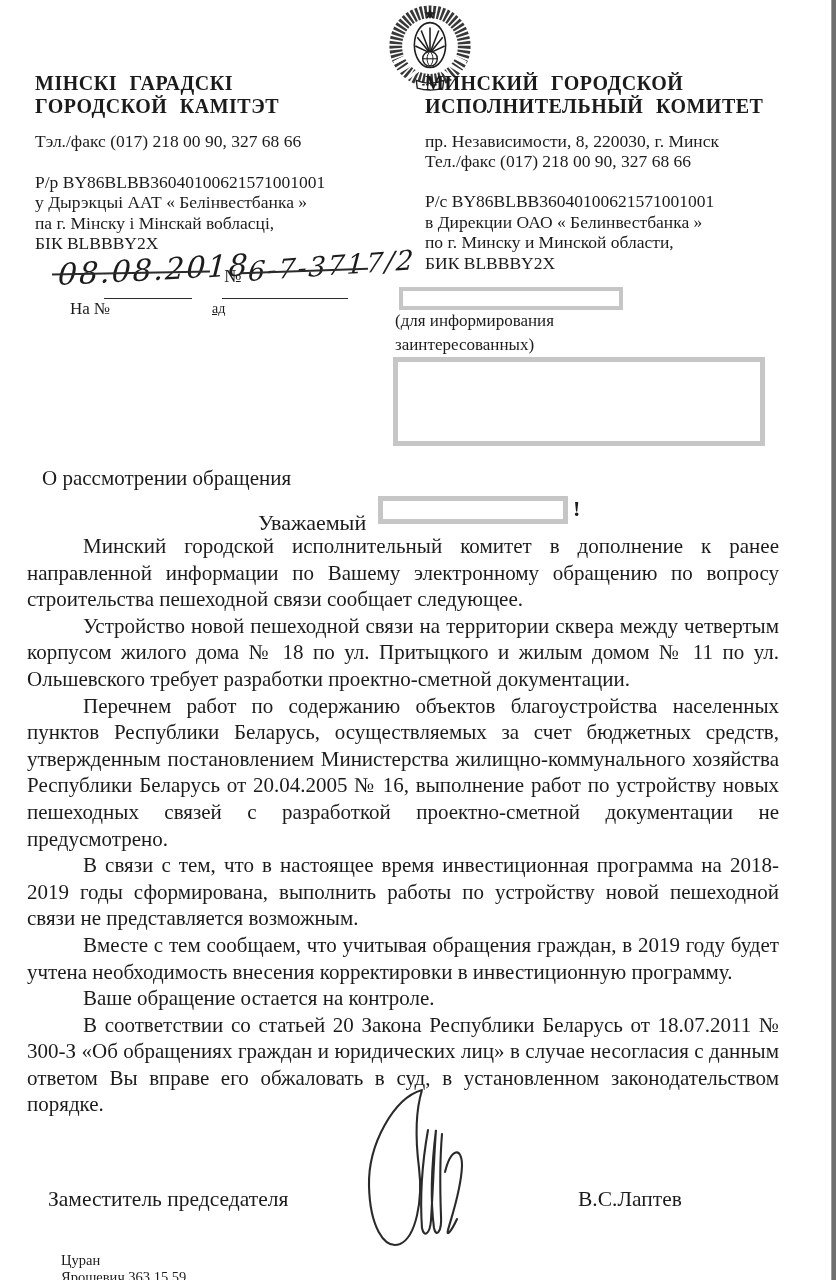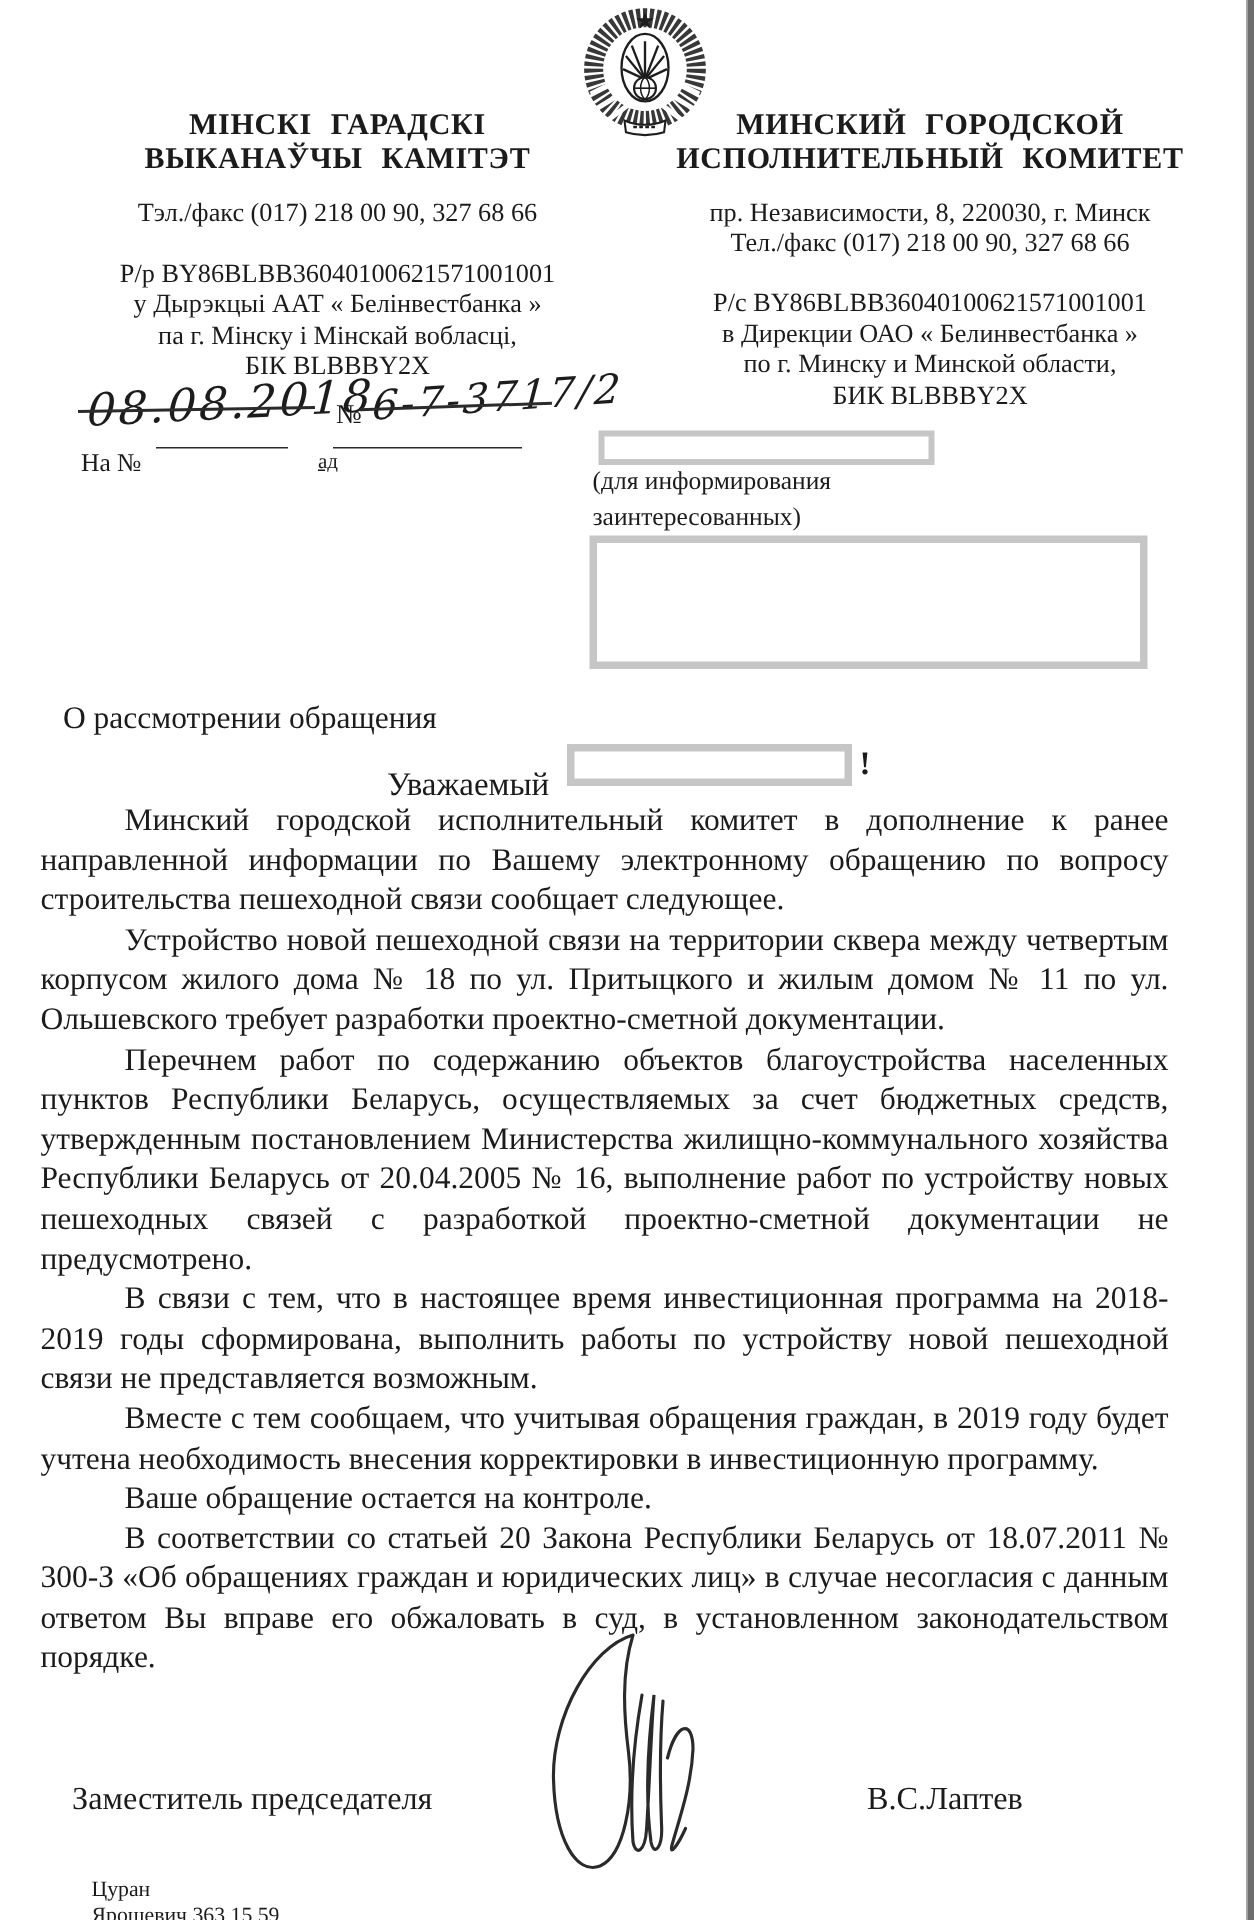--- a/index.html
+++ b/index.html
@@ -8,41 +8,41 @@
     position:relative; width:836px; height:1280px; margin:0 auto;
     background:#ffffff; overflow:hidden;
     font-family:"Liberation Serif", serif; color:#1b1b1b;
   }
   .scan-strip {
     position:absolute; top:0; right:0; width:5px; height:100%;
     background:#6e6e6e; border-left:1px solid #9e9e9e;
   }
   
   .emblem { position:absolute; left:386px; top:2px; width:88px; height:94px; }
-  .hdr { position:absolute; top:72px; text-align:center; }
+  .hdr { position:absolute; top:72px; text-align:left; }
   .hdr-left  { left:35px;  width:380px; }
   .hdr-right { left:425px; width:390px; }
   .hdr-title { font-weight:bold; font-size:20px; line-height:23px; word-spacing:7px; letter-spacing:.5px; }
   .hdr-addr  { margin-top:14px; font-size:17.5px; line-height:19.5px; }
   .hdr-bank  { margin-top:20px;  font-size:17.5px; line-height:20.5px; }
   
   .hw {
     font-family:"DejaVu Serif", serif; font-style:italic;
     color:#1c1c1c; transform:rotate(-3deg) skewX(-6deg);
     letter-spacing:2px; white-space:nowrap;
   }
   .hw-date   { position:absolute; left:58px;  top:252px; font-size:30px; }
   .hw-number { position:absolute; left:248px; top:250px; font-size:27px; transform:rotate(-4deg) skewX(-8deg); }
   .num-sign  { position:absolute; left:224px; top:266px; font-size:18px; }
   .uline { position:absolute; border-bottom:2px solid #2b2b2b; }
   .ul-date   { left:52px;  top:272px; width:158px; transform:rotate(-1deg); }
   .ul-number { left:240px; top:270px; width:128px; transform:rotate(-2deg); }
   .ul-na     { left:104px; top:298px; width:88px;  border-bottom-width:1.5px; }
   .ul-ad     { left:222px; top:298px; width:126px; border-bottom-width:1.5px; }
-  .na-label { position:absolute; left:54px;  top:299px; font-size:17px; }
+  .na-label { position:absolute; left:70px;  top:299px; font-size:17px; }
   .ad-label { position:absolute; left:212px; top:301px; font-size:14px;text-decoration:underline; }
   
   .redact { position:absolute; background:#ffffff; border:5px solid #c6c6c6; }
   .redact-name  { left:399px; top:287px; width:224px; height:23px; border-width:4px; }
   .redact-block { left:393px; top:357px; width:372px; height:89px; }
   .redact-salut { left:378px; top:496px; width:190px; height:28px; }
   .for-info { position:absolute; left:395px; top:309px; font-size:17px; line-height:24px; }
   
   .subject { position:absolute; left:42px; top:466px; font-size:21px; }
   .salut-prefix { position:absolute; left:258px; top:510px; font-size:22px; }
@@ -100,21 +100,21 @@
 
       <path d="M45 6 L46.6 10.4 L51 10.4 L47.5 13 L48.8 17.3 L45 14.7 L41.2 17.3 L42.5 13 L39 10.4 L43.4 10.4 Z" fill="#1d1d1d"></path>
 
       <path d="M31 80 Q45 86 59 80 L58 88 Q45 92 32 88 Z" fill="#ffffff" stroke="#1d1d1d" stroke-width="1.4"></path>
       <line x1="37" y1="84.5" x2="53" y2="84.5" stroke="#1d1d1d" stroke-width="1.6" stroke-dasharray="2.5 1.6"></line>
     </svg>
   </div>
 
   <div class="hdr hdr-left">
     <div class="hdr-title">МІНСКІ ГАРАДСКІ</div>
-    <div class="hdr-title">ВЫКАНАЎЧЫ КАМІТЭТ</div>
+    <div class="hdr-title">ГОРОДСКОЙ КАМІТЭТ</div>
     <div class="hdr-addr">
       <div>Тэл./факс (017) 218 00 90, 327 68 66</div>
     </div>
     <div class="hdr-bank">
       <div>Р/р BY86BLBB36040100621571001001</div>
       <div>у Дырэкцыі ААТ « Белінвестбанка »</div>
       <div>па г. Мінску і Мінскай вобласці,</div>
       <div>БІК BLBBBY2X</div>
     </div>
   </div>

